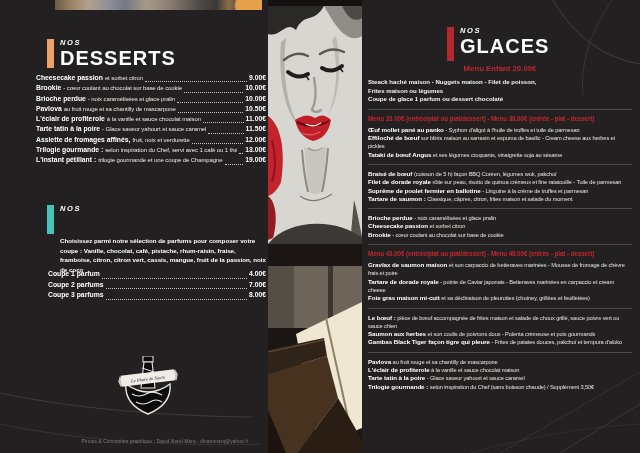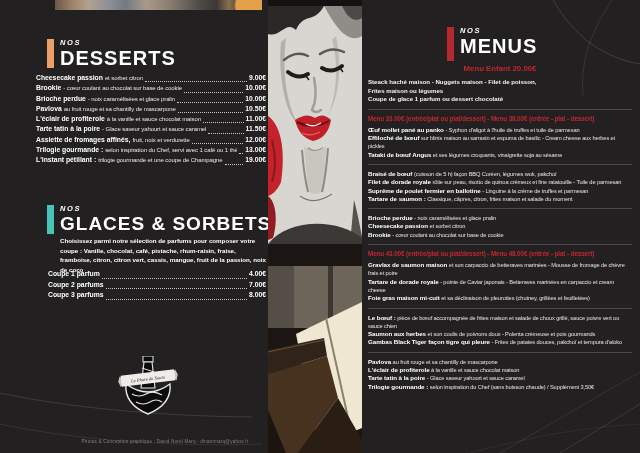--- a/index.html
+++ b/index.html
@@ -149,21 +149,20 @@
         <span class="ds">trilogie gourmande et une coupe de Champagne</span>
         <span class="dots"></span>
         <span class="pr">19.00€</span>
       </div>
     </div>
 
   <header class="sec-head" id="glaces-head">
     <div class="bar" style="background: rgb(71, 195, 183);"></div>
     <div>
       <div class="kicker">NOS</div>
-      <h1 class="sec-title">GLACES &amp; SORBETS</h1>
     </div>
   </header>
 
   <div class="glaces-intro">
     <span class="intro-lead">Choisissez parmi notre sélection de parfums pour composer votre coupe :</span>
     <span class="intro-flavors">Vanille, chocolat, café, pistache, rhum-raisin, fraise, framboise, citron, citron vert, cassis, mangue, fruit de la passion, noix de coco</span>
   </div>
 
   <div class="list" id="coupes-list">
 
@@ -229,21 +228,21 @@
       <polygon points="0,374 59,356 70,398 30,453 0,453" fill="#46321f"></polygon>
       <polygon points="30,453 70,398 94,440 94,453" fill="#2a1d13"></polygon>
       <polygon points="0,410 18,453 0,453" fill="#1d1410"></polygon>
     </svg>
   </div>
 
   <header class="sec-head" id="menus-head">
     <div class="bar" style="background: rgb(181, 40, 45);"></div>
     <div>
       <div class="kicker">NOS</div>
-      <h1 class="sec-title">MENUS</h1>
+      <h1 class="sec-title">GLACES</h1>
     </div>
   </header>
 
   <div class="menus-col">
 
     <div class="enfant-title" style="color: rgb(192, 39, 46);">Menu Enfant 20.00€</div>
     <div>
 
         <div class="enfant-line">Steack haché maison - Nuggets maison - Filet de poisson,</div>
 

